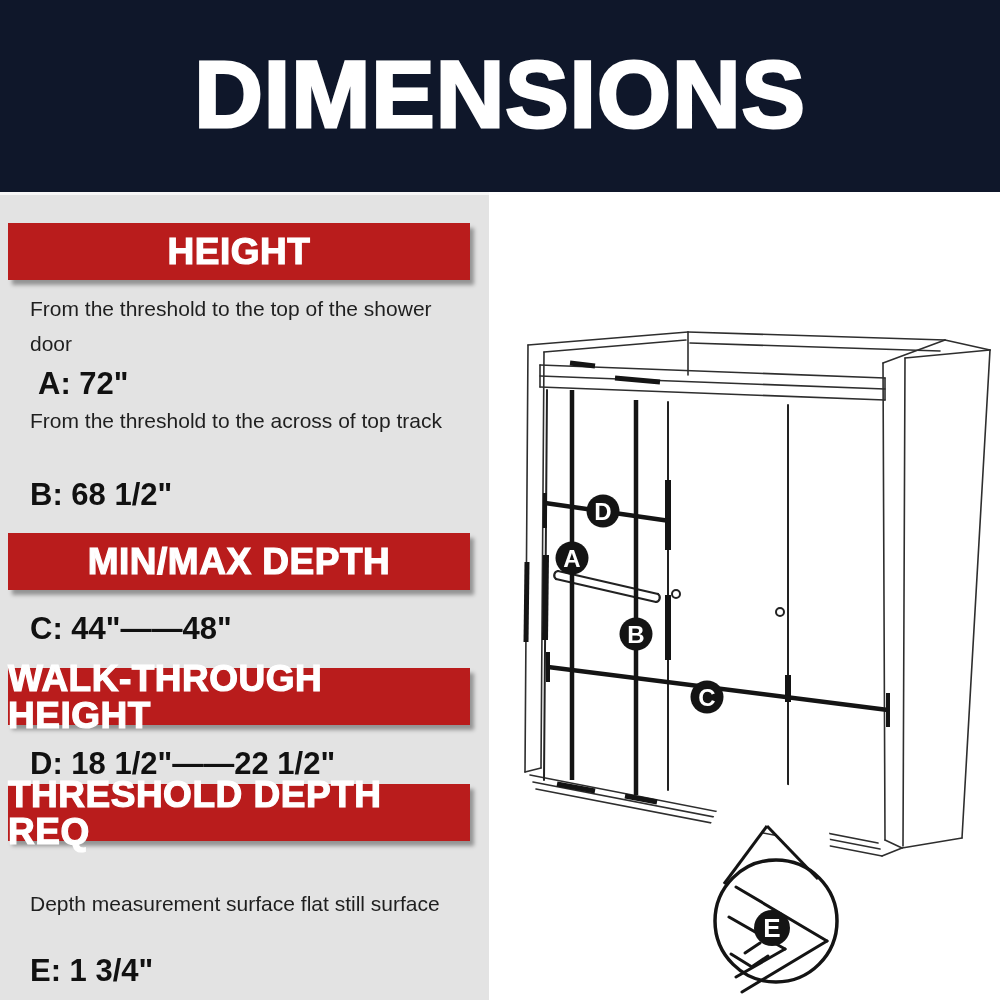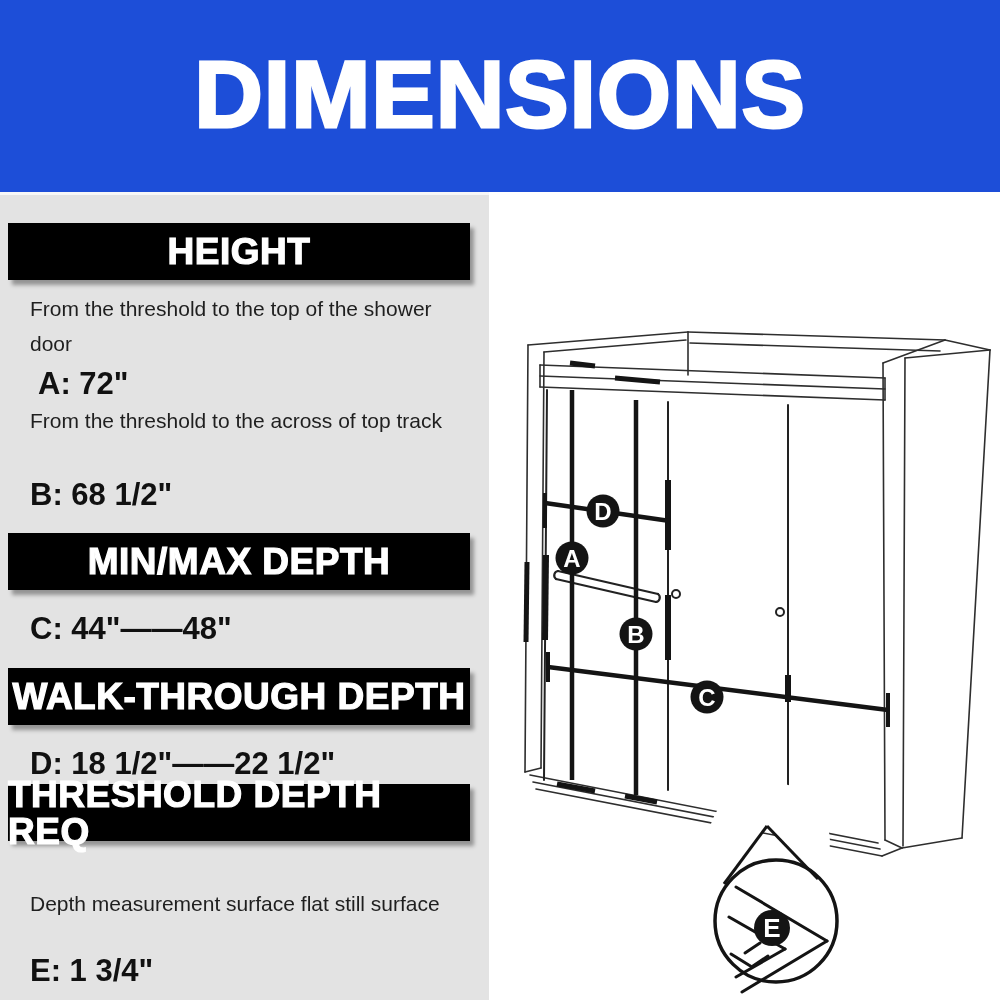--- a/index.html
+++ b/index.html
@@ -6,37 +6,37 @@
   body{
     width:1000px;height:1000px;position:relative;overflow:hidden;
     background:#ffffff;
     font-family:"Liberation Sans","DejaVu Sans",sans-serif;
     -webkit-font-smoothing:antialiased;
   }
   .abs{position:absolute;}
   
   .banner{
     left:0;top:0;width:1000px;height:192px;
-    background:#1d4ed8;
+    background:#0f172a;
     display:flex;align-items:center;justify-content:center;
   }
   .banner-title{
     color:#ffffff;font-size:95px;font-weight:800;letter-spacing:1px;
     -webkit-text-stroke:3px #ffffff;
     line-height:1;transform:translateY(-2px);
   }
   
   .panel{
     left:0;top:192px;width:489px;height:808px;
     background:#e3e3e3;border-top:3px solid #f7f7f7;box-sizing:border-box;
   }
   
   .bar{
     left:8px;width:462px;height:57px;
-    background:#000000;
+    background:#b91c1c;
     box-shadow:4px 5px 4px rgba(0,0,0,0.35);
     display:flex;align-items:center;justify-content:center;
   }
   .bar-label{
     color:#ffffff;font-size:37px;font-weight:700;letter-spacing:0.5px;
     -webkit-text-stroke:1.2px #ffffff;line-height:1;
   }
   
   .desc{
     left:30px;width:445px;color:#1f1f1f;
@@ -63,21 +63,21 @@
 <div class="abs value" style="top:368px;left:38px;">A: 72"</div>
 <div class="abs desc" style="top:403px;">From the threshold to the across of top track</div>
 <div class="abs value" style="top:479px;">B: 68 1/2"</div>
 
 <div class="abs bar" style="top:533px;">
   <span class="bar-label">MIN/MAX DEPTH</span>
 </div>
 <div class="abs value" style="top:613px;">C: 44"——48"</div>
 
 <div class="abs bar" style="top:668px;">
-  <span class="bar-label">WALK-THROUGH DEPTH</span>
+  <span class="bar-label">WALK-THROUGH HEIGHT</span>
 </div>
 <div class="abs value" style="top:748px;">D: 18 1/2"——22 1/2"</div>
 
 <div class="abs bar" style="top:784px;">
   <span class="bar-label">THRESHOLD DEPTH REQ</span>
 </div>
 <div class="abs desc" style="top:886px;">Depth measurement surface flat still surface</div>
 <div class="abs value" style="top:955px;">E: 1 3/4"</div>
 
 <svg class="abs" style="left:500px;top:290px;" width="500" height="710" viewBox="0 0 500 710">

